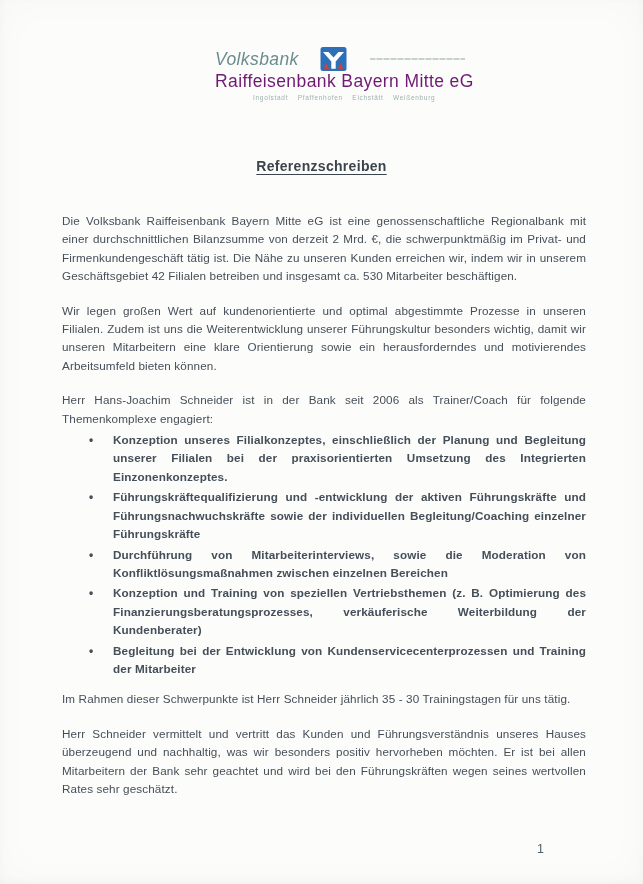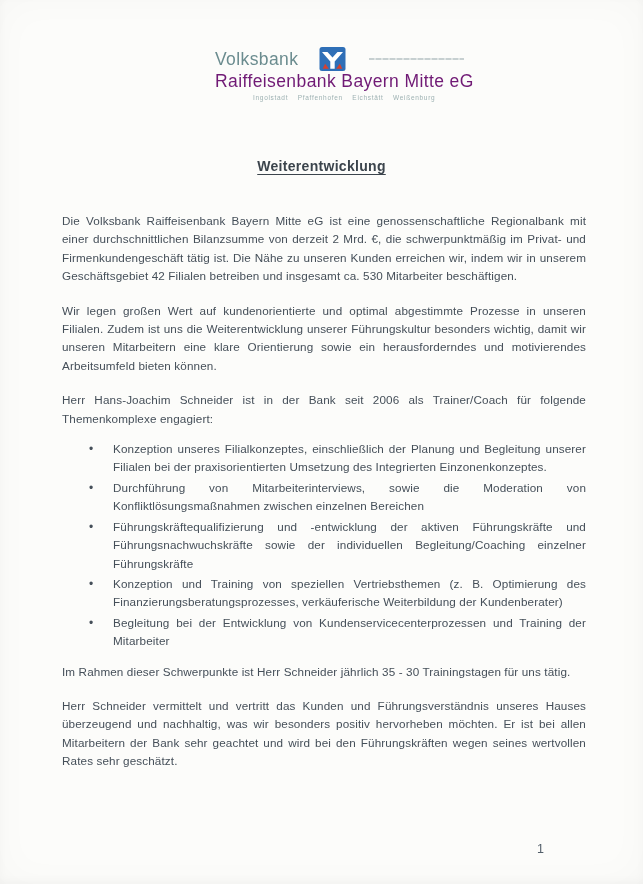--- a/index.html
+++ b/index.html
@@ -11,21 +11,21 @@
     box-shadow: inset 0 0 40px rgba(0,0,0,0.025), inset 0 -3px 8px rgba(0,0,0,0.03);
     font-family:"Liberation Sans", sans-serif;
     overflow:hidden;
   }
 
   
   .brand {
     position:absolute; left:215px; top:47px;
     color:#6b8c8f;
   }
-  .brand-row1 { display:flex; align-items:center; gap:21px; }
+  .brand-row1 { display:flex; align-items:center; gap:21px;font-style:italic; }
   .brand-line1 {
     font-size:17.5px; letter-spacing:0.4px; color:#6b8c8f;
   }
   .logo-box { width:27px; height:24px; display:block; }
   .logo-tagline-line {
     width:95px; height:2px; margin-left:2px;
     background:repeating-linear-gradient(90deg,#b5c1c3 0 5px, #d6dddd 5px 7px);
     opacity:0.75;
   }
   .brand-line2 {
@@ -48,29 +48,30 @@
 
   
   .content {
     position:absolute; left:62px; top:212px; width:524px;
     font-size:11.7px; line-height:18.4px;
     color:#454f59;
     text-align:justify;
     letter-spacing:0.12px;
   }
   .content p { margin:0 0 16px 0; }
-  .content p.tight { margin-bottom:12px; }
+  .content p.tight { margin-bottom:3px; }
   .bullet-list {
     list-style:none;
     margin:0 0 12px 0;
     padding:0 0 0 51px;
   }
   .bullet-list li {
     position:relative;
     margin:0 0 2px 0;
+    font-weight:bold;
   }
   .bullet-list li::before {
     content:"•";
     position:absolute; left:-24px; top:0;
     font-size:12px; color:#454f59;
   }
 
   
   .page-number {
     position:absolute; left:537px; top:842px;
@@ -90,31 +91,31 @@
         <polygon fill="#ffffff" points="2.5,5 8,5 13,10.5 18,5 23.5,5 15.2,14.5 15.2,21.8 10.8,21.8 10.8,14.5"></polygon>
         <polygon fill="#d6402e" points="3.2,21.8 9.4,21.8 5.6,16.8"></polygon>
         <polygon fill="#d6402e" points="22.8,21.8 16.6,21.8 20.4,16.8"></polygon>
       </svg>
       <span class="logo-tagline-line"></span>
     </div>
     <div class="brand-line2">Raiffeisenbank Bayern Mitte eG</div>
     <div class="brand-cities">Ingolstadt Pfaffenhofen Eichstätt Weißenburg</div>
   </div>
 
-  <div class="doc-title">Weiterentwicklung</div>
+  <div class="doc-title">Referenzschreiben</div>
 
   <div class="content">
     <p>Die Volksbank Raiffeisenbank Bayern Mitte eG ist eine genossenschaftliche Regionalbank mit einer durchschnittlichen Bilanzsumme von derzeit 2 Mrd. €, die schwerpunktmäßig im Privat- und Firmenkundengeschäft tätig ist. Die Nähe zu unseren Kunden erreichen wir, indem wir in unserem Geschäftsgebiet 42 Filialen betreiben und insgesamt ca. 530 Mitarbeiter beschäftigen.</p>
     <p>Wir legen großen Wert auf kundenorientierte und optimal abgestimmte Prozesse in unseren Filialen. Zudem ist uns die Weiterentwicklung unserer Führungskultur besonders wichtig, damit wir unseren Mitarbeitern eine klare Orientierung sowie ein herausforderndes und motivierendes Arbeitsumfeld bieten können.</p>
     <p class="tight">Herr Hans-Joachim Schneider ist in der Bank seit 2006 als Trainer/Coach für folgende Themenkomplexe engagiert:</p>
 
     <ul class="bullet-list">
       <li>Konzeption unseres Filialkonzeptes, einschließlich der Planung und Begleitung unserer Filialen bei der praxisorientierten Umsetzung des Integrierten Einzonenkonzeptes.</li>
+      <li>Führungskräftequalifizierung und -entwicklung der aktiven Führungskräfte und Führungsnachwuchskräfte sowie der individuellen Begleitung/Coaching einzelner Führungskräfte</li>
       <li>Durchführung von Mitarbeiterinterviews, sowie die Moderation von Konfliktlösungsmaßnahmen zwischen einzelnen Bereichen</li>
-      <li>Führungskräftequalifizierung und -entwicklung der aktiven Führungskräfte und Führungsnachwuchskräfte sowie der individuellen Begleitung/Coaching einzelner Führungskräfte</li>
       <li>Konzeption und Training von speziellen Vertriebsthemen (z. B. Optimierung des Finanzierungsberatungsprozesses, verkäuferische Weiterbildung der Kundenberater)</li>
       <li>Begleitung bei der Entwicklung von Kundenservicecenterprozessen und Training der Mitarbeiter</li>
     </ul>
 
     <p>Im Rahmen dieser Schwerpunkte ist Herr Schneider jährlich 35 - 30 Trainingstagen für uns tätig.</p>
     <p>Herr Schneider vermittelt und vertritt das Kunden und Führungsverständnis unseres Hauses überzeugend und nachhaltig, was wir besonders positiv hervorheben möchten. Er ist bei allen Mitarbeitern der Bank sehr geachtet und wird bei den Führungskräften wegen seines wertvollen Rates sehr geschätzt.</p>
   </div>
 
   <div class="page-number">1</div>
 

